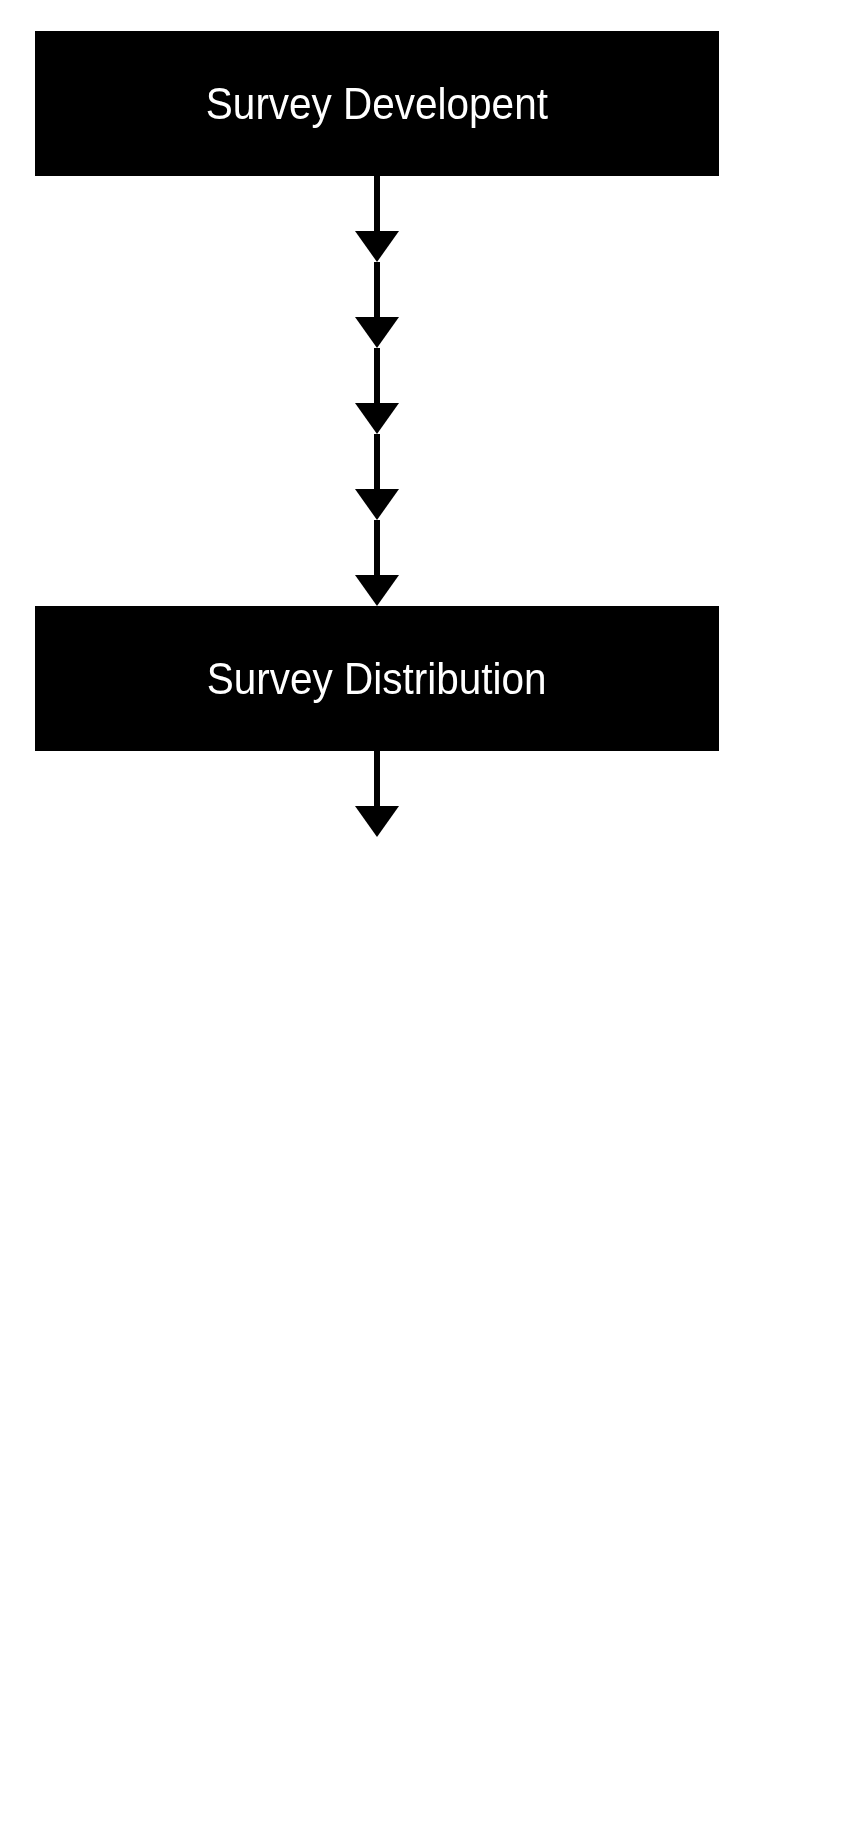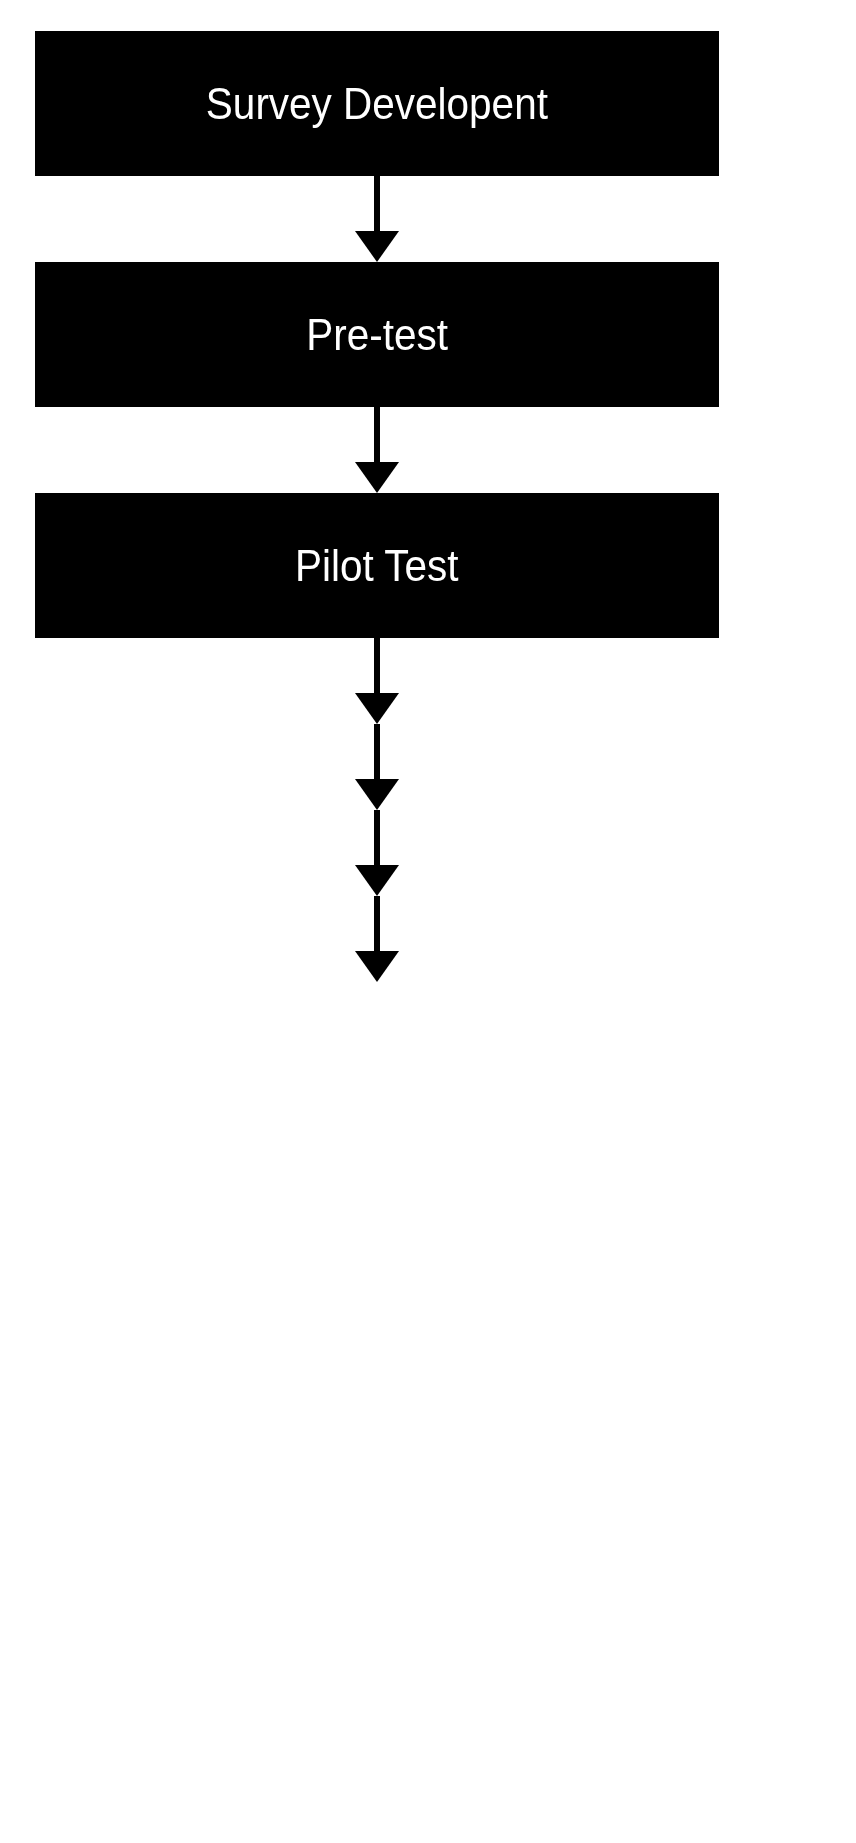--- a/index.html
+++ b/index.html
@@ -69,32 +69,20 @@
   <div class="flow-stack" id="flow-stack">
       <div class="flow-node">
         <span class="flow-node-label">Survey Developent</span>
       </div>
       <div class="flow-connector">
         <svg width="684" height="86" viewBox="0 0 684 86" xmlns="http://www.w3.org/2000/svg">
           <line x1="342" y1="0" x2="342" y2="60" stroke="#000000" stroke-width="6"></line>
           <polygon points="320,55 364,55 342,86" fill="#000000"></polygon>
         </svg>
       </div>
-      <div class="flow-node">
-        <span class="flow-node-label">Pre-test</span>
-      </div>
-      <div class="flow-connector">
-        <svg width="684" height="86" viewBox="0 0 684 86" xmlns="http://www.w3.org/2000/svg">
-          <line x1="342" y1="0" x2="342" y2="60" stroke="#000000" stroke-width="6"></line>
-          <polygon points="320,55 364,55 342,86" fill="#000000"></polygon>
-        </svg>
-      </div>
-      <div class="flow-node">
-        <span class="flow-node-label">Pilot Test</span>
-      </div>
       <div class="flow-connector">
         <svg width="684" height="86" viewBox="0 0 684 86" xmlns="http://www.w3.org/2000/svg">
           <line x1="342" y1="0" x2="342" y2="60" stroke="#000000" stroke-width="6"></line>
           <polygon points="320,55 364,55 342,86" fill="#000000"></polygon>
         </svg>
       </div>
       <div class="flow-connector">
         <svg width="684" height="86" viewBox="0 0 684 86" xmlns="http://www.w3.org/2000/svg">
           <line x1="342" y1="0" x2="342" y2="60" stroke="#000000" stroke-width="6"></line>
           <polygon points="320,55 364,55 342,86" fill="#000000"></polygon>
@@ -105,14 +93,23 @@
           <line x1="342" y1="0" x2="342" y2="60" stroke="#000000" stroke-width="6"></line>
           <polygon points="320,55 364,55 342,86" fill="#000000"></polygon>
         </svg>
       </div>
       <div class="flow-connector">
         <svg width="684" height="86" viewBox="0 0 684 86" xmlns="http://www.w3.org/2000/svg">
           <line x1="342" y1="0" x2="342" y2="60" stroke="#000000" stroke-width="6"></line>
           <polygon points="320,55 364,55 342,86" fill="#000000"></polygon>
         </svg>
       </div>
+      <div class="flow-node">
+        <span class="flow-node-label">Survey Distribution</span>
+      </div>
+      <div class="flow-connector">
+        <svg width="684" height="86" viewBox="0 0 684 86" xmlns="http://www.w3.org/2000/svg">
+          <line x1="342" y1="0" x2="342" y2="60" stroke="#000000" stroke-width="6"></line>
+          <polygon points="320,55 364,55 342,86" fill="#000000"></polygon>
+        </svg>
+      </div>
     </div>
 </div>
 
 </body></html>

